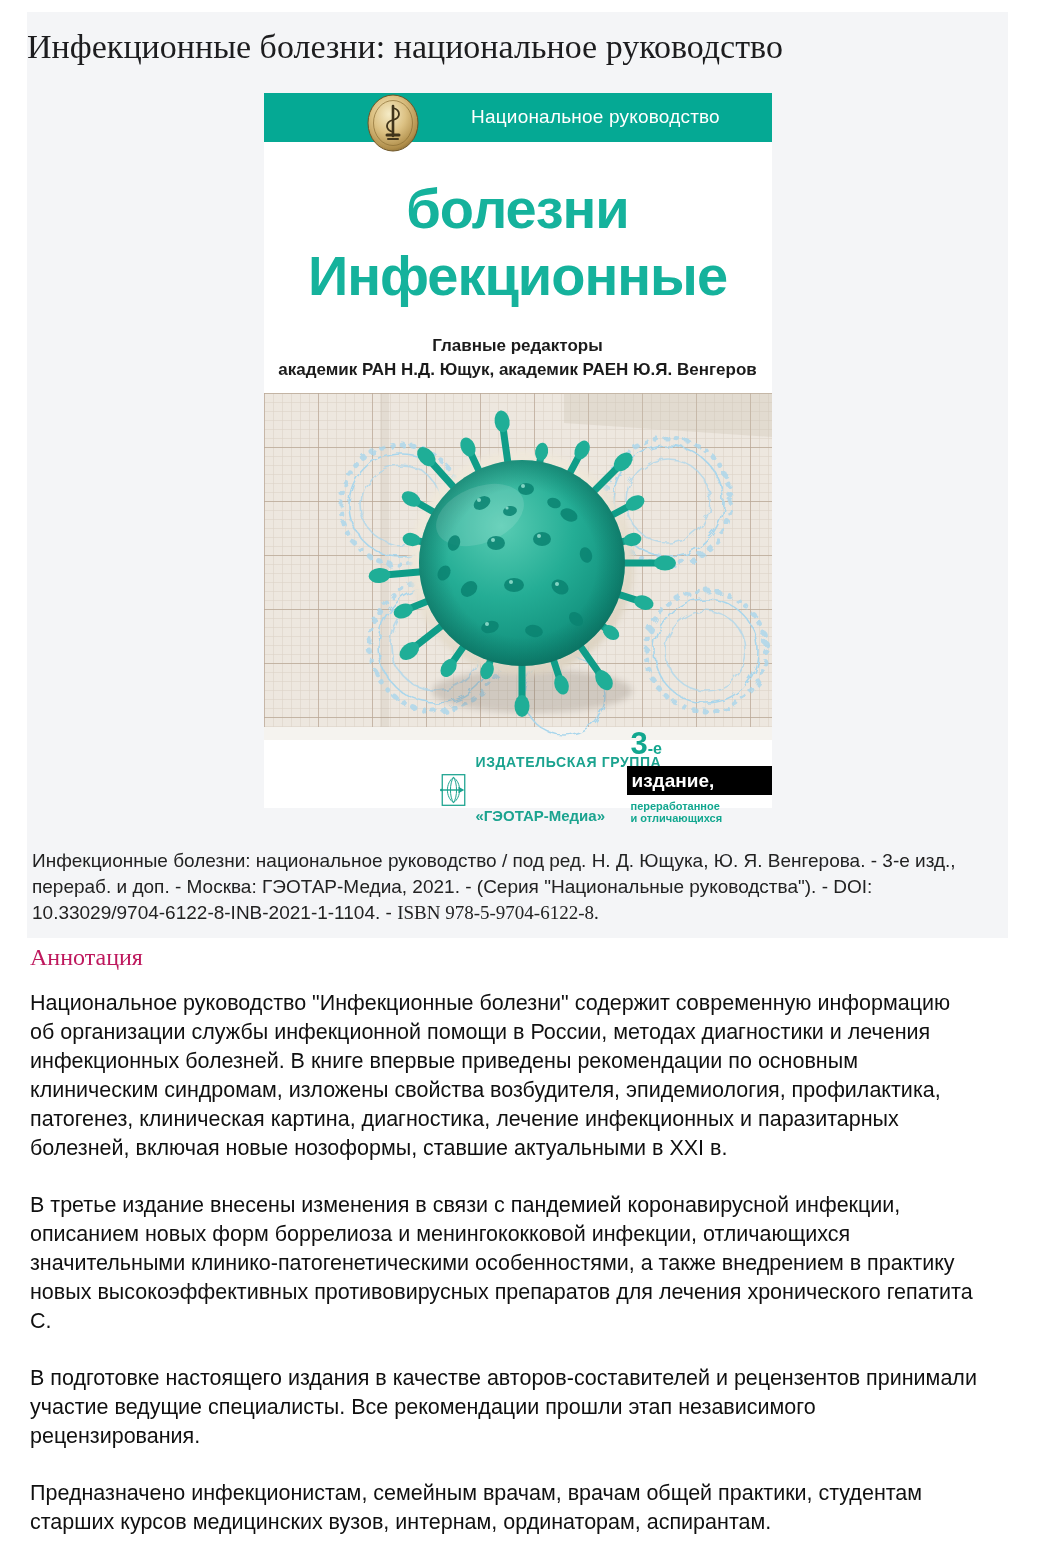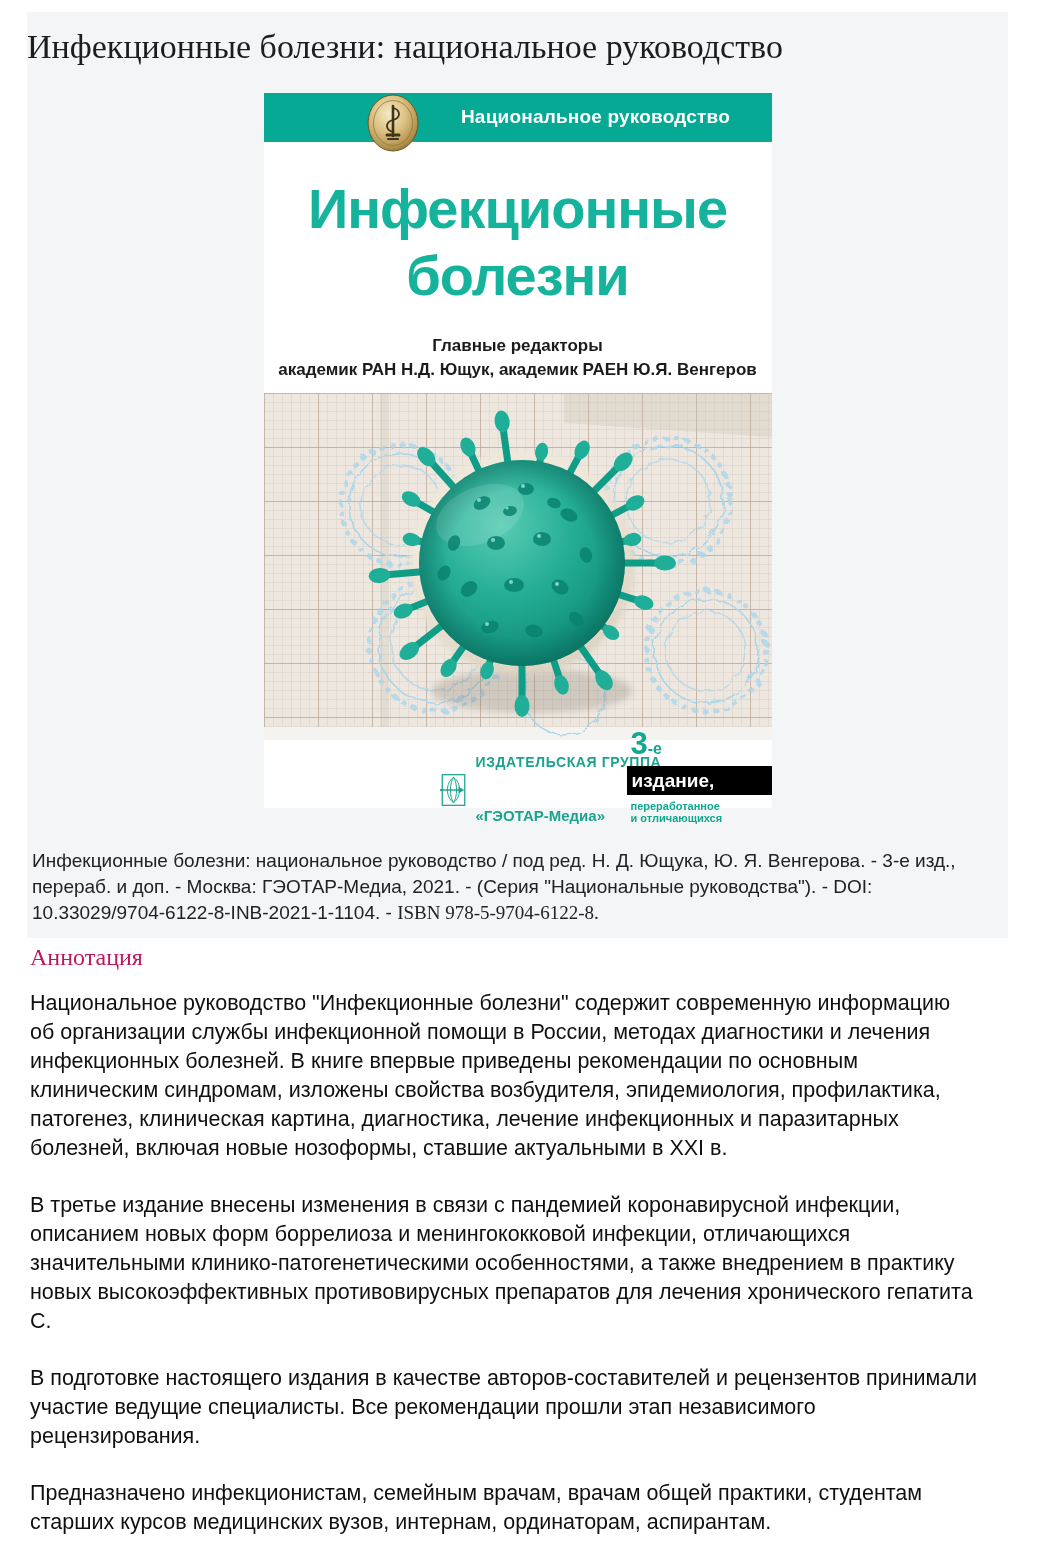--- a/index.html
+++ b/index.html
@@ -8,21 +8,21 @@
   
   .panel{margin:12px 0 0 27px;width:981px;background:#f4f5f7;padding:6px 0 12px;}
 
   .page-title{font-family:"Liberation Serif",serif;font-weight:400;font-size:34px;line-height:1.25;
     text-align:left;color:#1d1d1f;margin:8px 0 24px;}
 
   
   .cover{width:508px;margin:0 auto;background:#ffffff;}
   .band{height:49px;background:#05a994;position:relative;}
   .band-label{position:absolute;left:160px;right:4px;top:0;height:49px;display:flex;align-items:center;
-    justify-content:center;color:#fff;font-weight:700;font-size:19px;letter-spacing:.2px;}
+    justify-content:center;color:#fff;font-weight:400;font-size:19px;letter-spacing:.2px;}
   .medallion{position:absolute;left:103px;top:1px;width:52px;height:58px;}
 
   .cover-title{text-align:center;color:#15b29c;font-weight:700;font-size:56px;line-height:67px;
     margin-top:33px;letter-spacing:-1px;}
   .editors-heading{margin-top:27px;text-align:center;font-weight:700;font-size:17px;color:#1b1b1b;}
   .editors{margin-top:4px;text-align:center;font-weight:700;font-size:17px;color:#1b1b1b;}
 
   .virus-img{display:block;width:508px;height:347px;margin-top:13px;}
 
   .cover-footer{position:relative;height:68px;}
@@ -74,22 +74,22 @@
             <path d="M26 12 V 42" stroke-width="2.6"></path>
             <path d="M26 14 C 34 16 34 24 26 26 C 18 28 18 36 26 38" stroke-width="1.8"></path>
             <path d="M20 41 H 32" stroke-width="3"></path>
             <path d="M21 45 H 31" stroke-width="2"></path>
           </g>
         </svg>
         <div class="band-label">Национальное руководство</div>
       </div>
 
       <div class="cover-title">
+        <div>болезни</div>
         <div>Инфекционные</div>
-        <div>болезни</div>
       </div>
 
       <div class="editors-heading">Главные редакторы</div>
       <div class="editors">академик РАН Н.Д. Ющук, академик РАЕН Ю.Я. Венгеров</div>
 
       <svg class="virus-img" viewBox="0 0 508 347">
         <defs>
           <pattern id="gridS" width="9" height="9" patternUnits="userSpaceOnUse">
             <path d="M 9 0 H 0 V 9" fill="none" stroke="#dacfc4" stroke-width="1"></path>
           </pattern>

